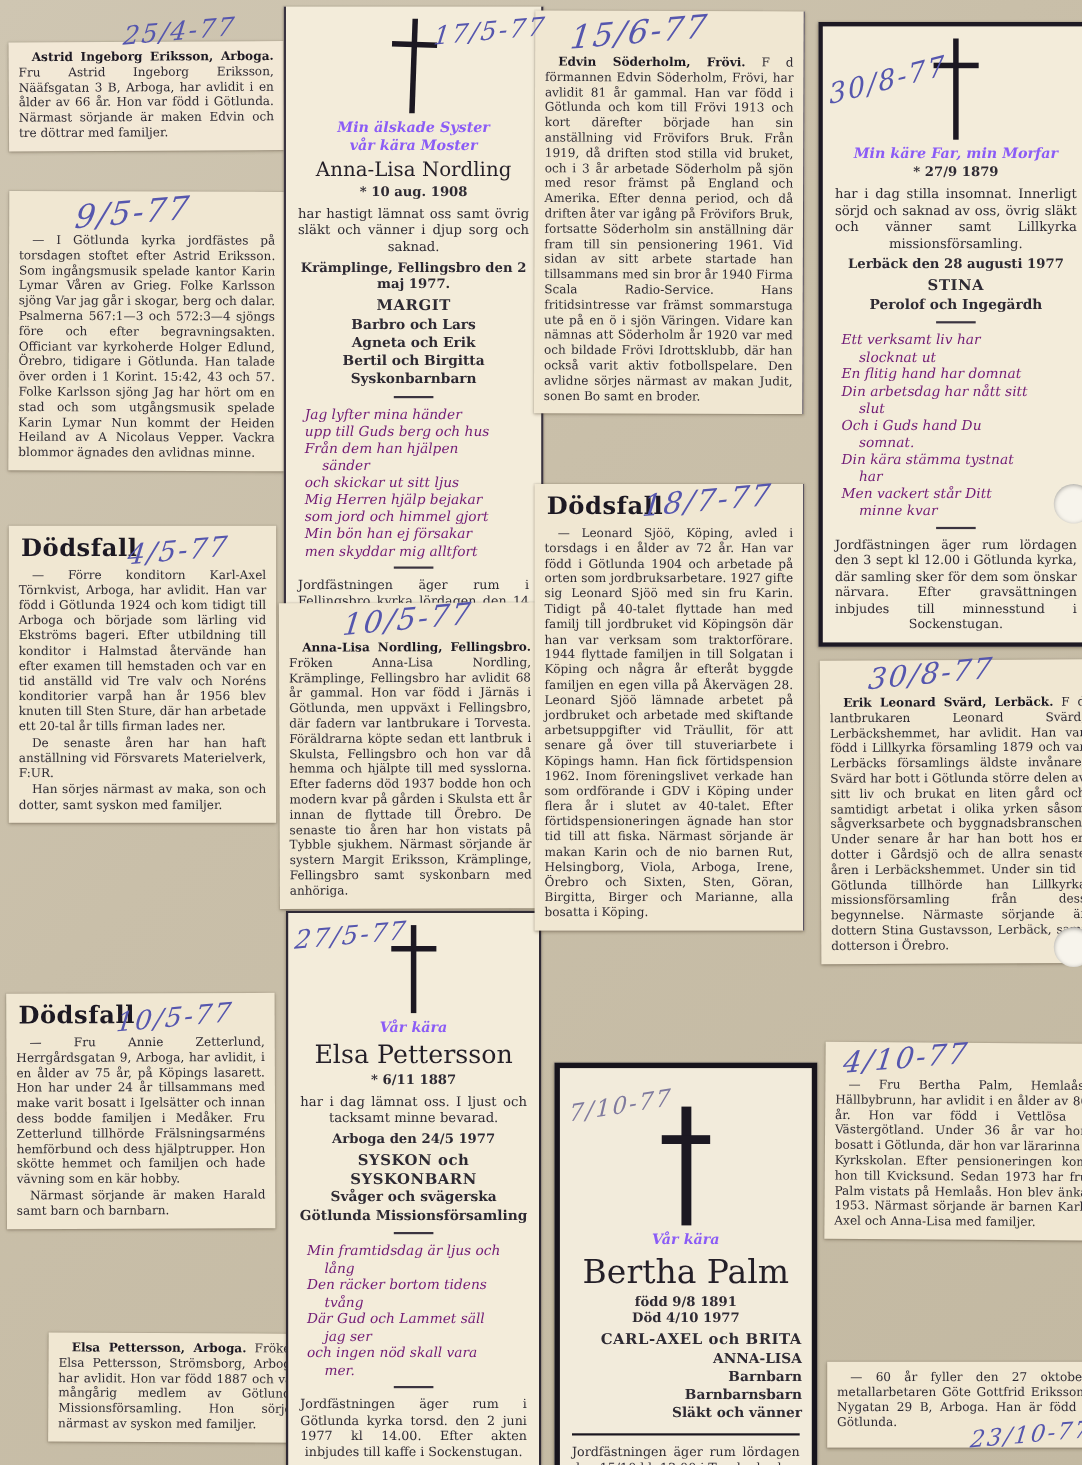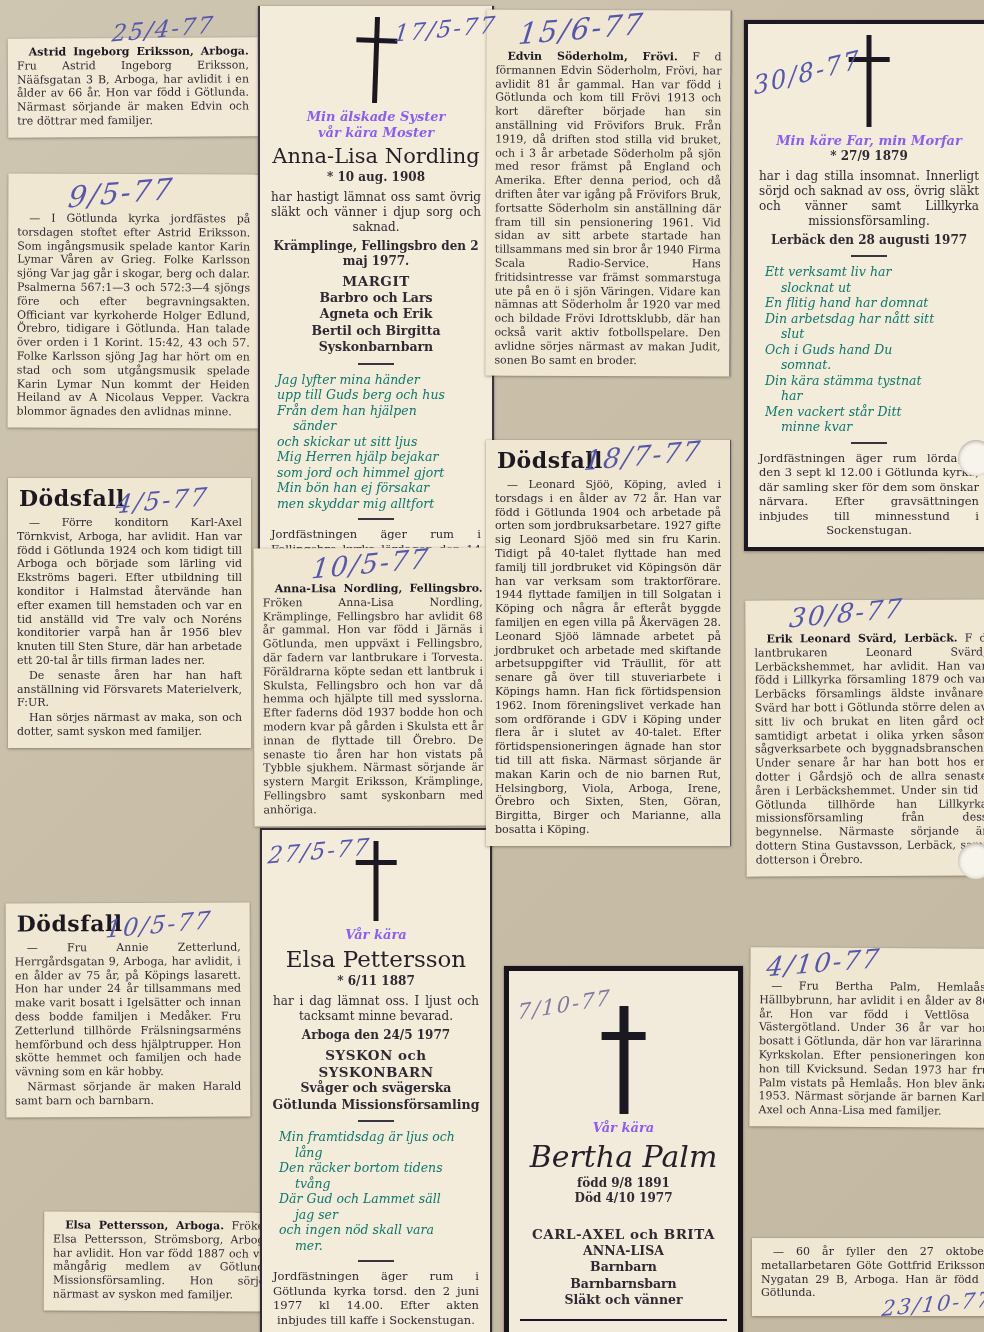--- a/index.html
+++ b/index.html
@@ -28,21 +28,21 @@
   .intro div,.intro{font-weight:bold;font-size:13px;line-height:16px;color:#8b5cf6;font-style:italic;}
   .nname{font-weight:normal;margin:3px 0 2px;color:#241f28;}
   .born,.died{font-size:12px;line-height:15px;font-weight:bold;}
   .msg{font-size:12px;line-height:15px;text-align:justify;text-align-last:center;margin:5px 2px 4px;}
   .placeDate{font-size:12px;font-weight:bold;line-height:15px;margin:4px 0;}
   .mourners{margin:4px 0 2px;}
   .mourners div{font-weight:bold;font-size:12.5px;line-height:16.5px;}
   .mourners div:first-child{font-size:13.5px;letter-spacing:.5px;}
   .sep{width:36px;border-top:2px solid #3a3440;margin:7px auto;}
   .poem{text-align:left;margin:2px 0 2px 8px;}
-  .poem div{font-style:italic;font-size:12.5px;line-height:15.5px;color:#0f766e;}
+  .poem div{font-style:italic;font-size:12.5px;line-height:15.5px;color:#701a75;}
   .funeral{font-size:11.5px;line-height:14.5px;text-align:justify;text-align-last:center;margin:5px 2px 0;}
   .notice-nordling{border-left:2px solid #3a3440;border-right:2px solid #3a3440;}
   .notice-elsa{border:2px solid #2f2a35;}
   .notice-palm{border:5px solid #17141c;background:#f2ebdb;}
   .notice-palm .mourners div:nth-child(n+4){font-weight:bold;}
   .notice-palm .funeral{border-top:2px solid #1a161f;padding-top:8px;margin-top:10px;text-align:justify;text-align-last:left;}
   .notice-svard{border:4px solid #1d1923;}
   .hole{position:absolute;left:958px;width:36px;height:36px;border-radius:50%;
         background:#f7f4ec;box-shadow:inset 0 1px 4px rgba(0,0,0,.35);z-index:5;}
 </style>
@@ -83,21 +83,21 @@
     <p><span class="lead">Elsa Pettersson, Arboga.</span> <span>Fröken Elsa Pettersson, Strömsborg, Arboga har avlidit. Hon var född 1887 och var mångårig medlem av Götlunda Missionsförsamling. Hon sörjes närmast av syskon med familjer.</span></p>
   </article>
 
   <article class="clip notice notice-nordling" style="left:258px;top:6px;width:214px;">
     <div class="hw" style="left:134px;top:10px;font-size:23px;">17/5-77</div>
     <div class="cross" style="height:86px;transform:rotate(2deg);"></div>
     <div class="intro">
         <div>Min älskade Syster</div>
         <div>vår kära Moster</div>
       </div>
-    <h2 class="nname" style="font-size:21px;text-align:center;">Anna-Lisa Nordling</h2>
+    <h2 class="nname" style="font-size:18px;text-align:center;">Anna-Lisa Nordling</h2>
     <div class="born">* 10 aug. 1908</div>
     <p class="msg">har hastigt lämnat oss samt övrig släkt och vänner i djup sorg och saknad.</p>
     <div class="placeDate">Krämplinge, Fellingsbro den 2 maj 1977.</div>
     <div class="mourners">
         <div>MARGIT</div>
         <div>Barbro och Lars</div>
         <div>Agneta och Erik</div>
         <div>Bertil och Birgitta</div>
         <div>Syskonbarnbarn</div>
       </div>
@@ -159,41 +159,45 @@
   <article class="clip article rule-right" style="left:486px;top:440px;width:226px;">
     <h2 class="dodsfall">Dödsfall</h2>
     <div class="hw" style="left:98px;top:0px;font-size:27px;">18/7-77</div>
     <p>— Leonard Sjöö, Köping, avled i torsdags i en ålder av 72 år. Han var född i Götlunda 1904 och arbetade på orten som jordbruksarbetare. 1927 gifte sig Leonard Sjöö med sin fru Karin. Tidigt på 40-talet flyttade han med familj till jordbruket vid Köpingsön där han var verksam som traktorförare. 1944 flyttade familjen in till Solgatan i Köping och några år efteråt byggde familjen en egen villa på Åkervägen 28. Leonard Sjöö lämnade arbetet på jordbruket och arbetade med skiftande arbetsuppgifter vid Träullit, för att senare gå över till stuveriarbete i Köpings hamn. Han fick förtidspension 1962. Inom föreningslivet verkade han som ordförande i GDV i Köping under flera år i slutet av 40-talet. Efter förtidspensioneringen ägnade han stor tid till att fiska. Närmast sörjande är makan Karin och de nio barnen Rut, Helsingborg, Viola, Arboga, Irene, Örebro och Sixten, Sten, Göran, Birgitta, Birger och Marianne, alla bosatta i Köping.</p>
   </article>
 
   <article class="clip notice notice-palm" style="left:504px;top:966px;width:211px;">
     <div class="hw" style="left:8px;top:22px;font-size:21px;color:#7f7a9e;transform:rotate(-9deg) skewX(-12deg);">7/10-77</div>
     <div class="cross cross-thick" style="height:108px;margin-top:28px;"></div>
     <div class="intro">Vår kära</div>
-    <h2 class="nname" style="font-size:30px;font-style:italic;">Bertha Palm</h2>
+    <h2 class="nname" style="font-size:30px;">Bertha Palm</h2>
     <div class="born">född 9/8 1891</div>
     <div class="died">Död 4/10 1977</div>
-    <div class="mourners" style="margin-top:20px;">
+    <div class="mourners" style="margin-top:4px;text-align:right;">
         <div>CARL-AXEL och BRITA</div>
         <div>ANNA-LISA</div>
         <div>Barnbarn</div>
         <div>Barnbarnsbarn</div>
         <div>Släkt och vänner</div>
       </div>
     <p class="funeral">Jordfästningen äger rum lördagen den 15/10 kl. 13.00 i Tumbo kyrka.</p>
 
   </article>
 
   <article class="clip notice notice-svard" style="left:744px;top:20px;width:224px;">
     <div class="hw" style="left:4px;top:34px;font-size:25px;transform:rotate(-14deg) skewX(-10deg);">30/8-77</div>
     <div class="cross" style="height:92px;"></div>
     <div class="intro">Min käre Far, min Morfar</div>
     <div class="born">* 27/9 1879</div>
     <p class="msg">har i dag stilla insomnat. Innerligt sörjd och saknad av oss, övrig släkt och vänner samt Lillkyrka missionsförsamling.</p>
     <div class="placeDate">Lerbäck den 28 augusti 1977</div>
+    <div class="mourners">
+        <div>STINA</div>
+        <div>Perolof och Ingegärdh</div>
+      </div>
     <div class="sep"></div>
     <div class="poem">
         <div>Ett verksamt liv har</div>
         <div>&nbsp;&nbsp;&nbsp;&nbsp;slocknat ut</div>
         <div>En flitig hand har domnat</div>
         <div>Din arbetsdag har nått sitt</div>
         <div>&nbsp;&nbsp;&nbsp;&nbsp;slut</div>
         <div>Och i Guds hand Du</div>
         <div>&nbsp;&nbsp;&nbsp;&nbsp;somnat.</div>
         <div>Din kära stämma tystnat</div>

